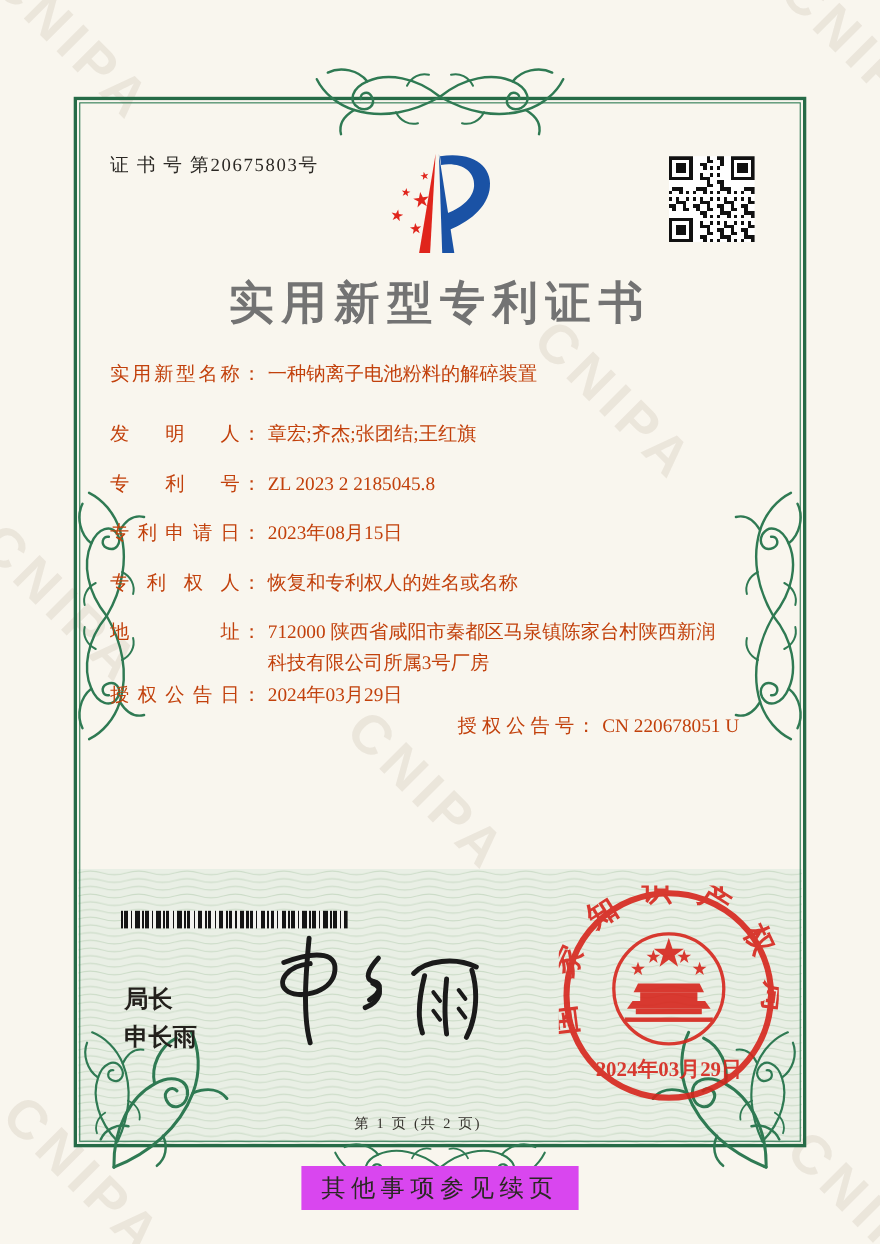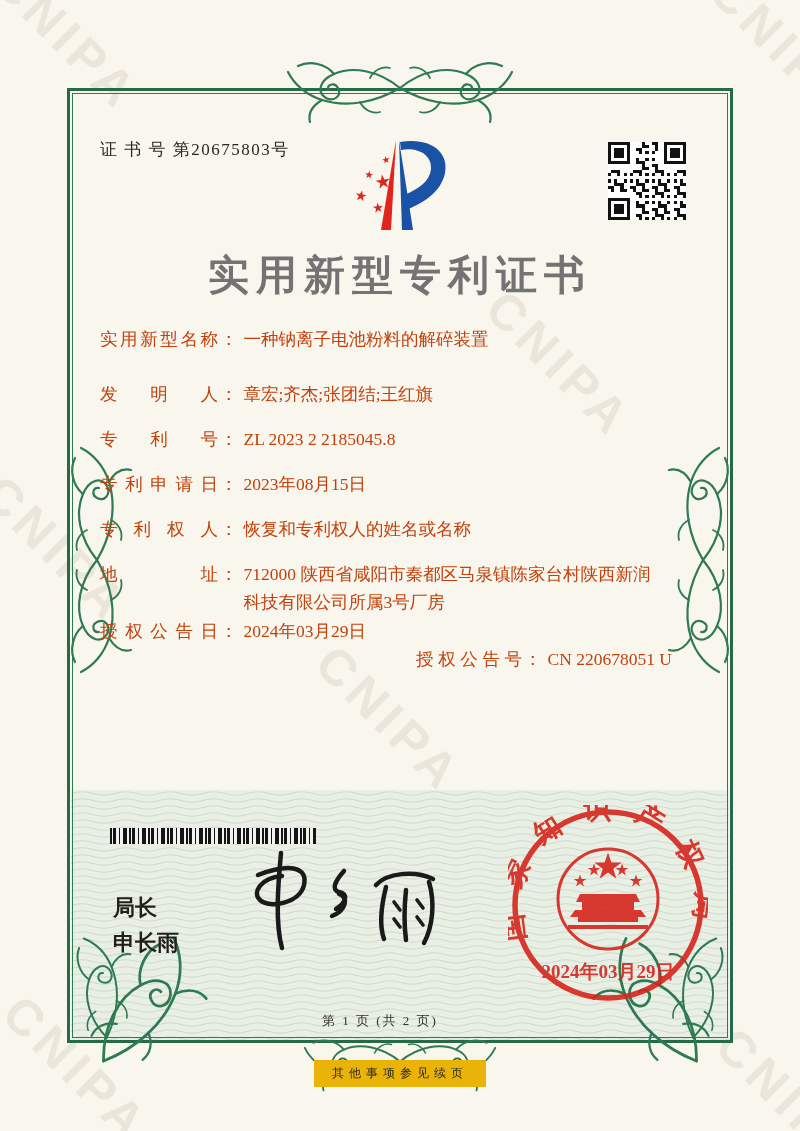--- a/index.html
+++ b/index.html
@@ -94,22 +94,22 @@
   .signer-name{top:928px;}
   .signature{position:absolute;left:228px;top:845px;}
   .seal{position:absolute;left:508px;top:805px;}
 
   .page-info{
     position:absolute;left:0;top:1012px;width:760px;
     text-align:center;font-size:13px;letter-spacing:2px;color:#34312c;
   }
   .continue-note{
     position:absolute;left:50%;top:1060px;transform:translateX(-50%);
-    background:#eab308;padding:5px 18px;
-    font-size:12px;letter-spacing:5px;color:#2b2824;white-space:nowrap;
+    background:#d946ef;padding:5px 18px;
+    font-size:22px;letter-spacing:5px;color:#2b2824;white-space:nowrap;
   }
 </style>
 </head>
 <body>
 
 <div class="cert">
 
   <span class="wm" style="left:-25px;top:8px">CNIPA</span>
   <span class="wm" style="left:692px;top:18px">CNIPA</span>
   <span class="wm" style="left:468px;top:335px">CNIPA</span>

